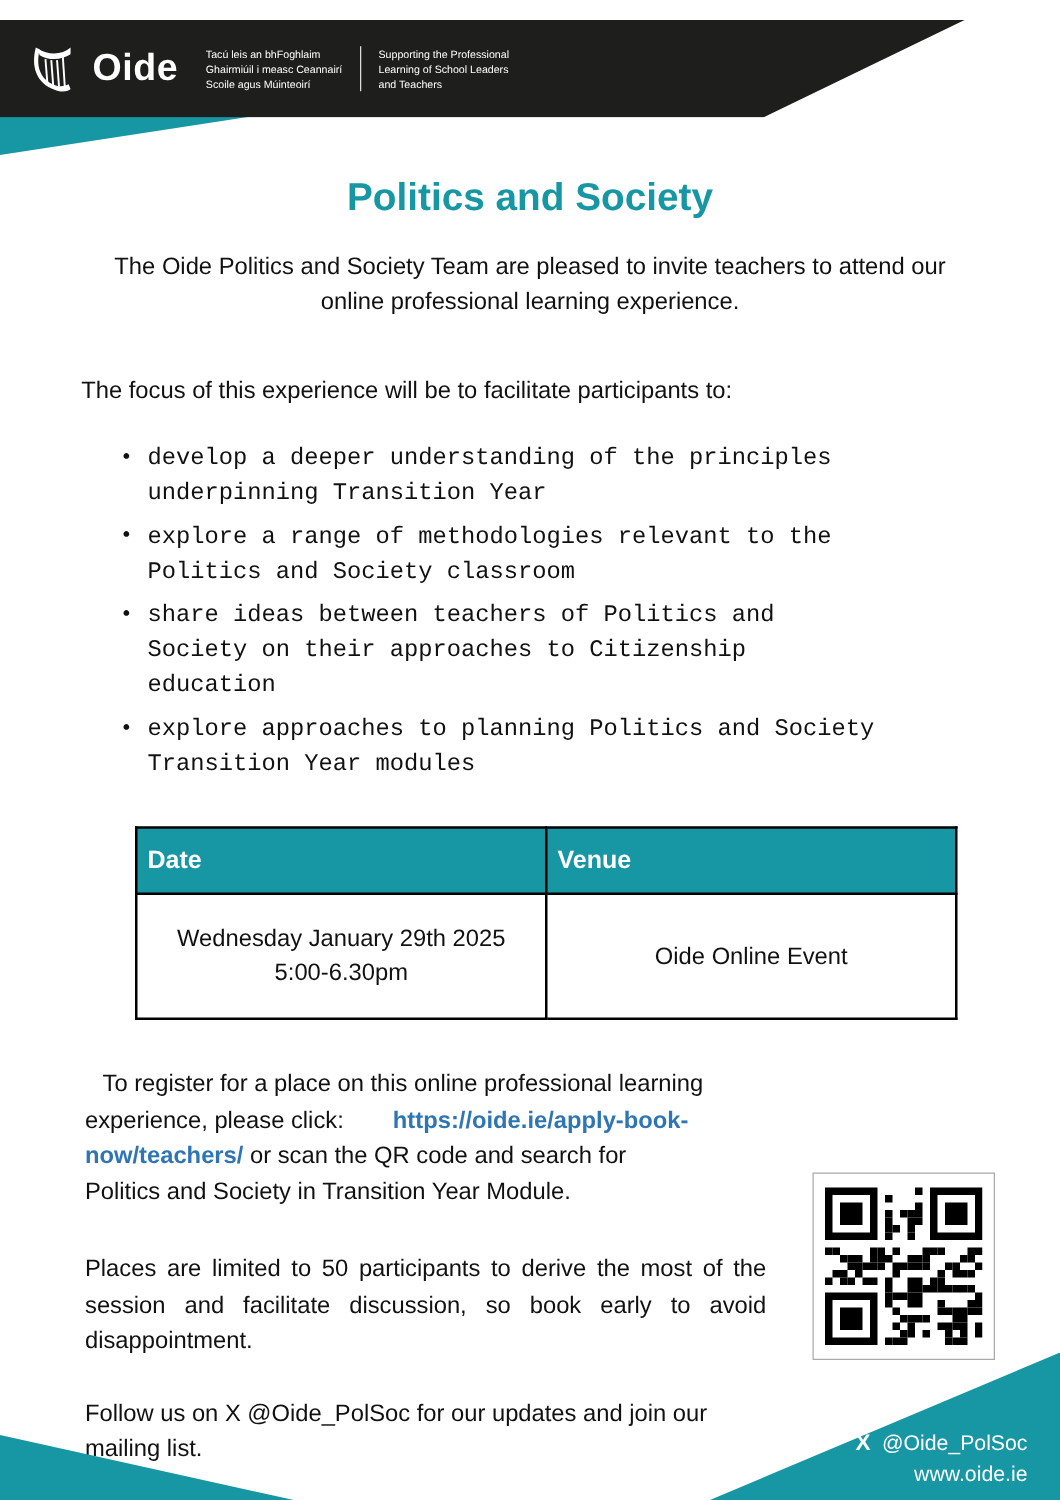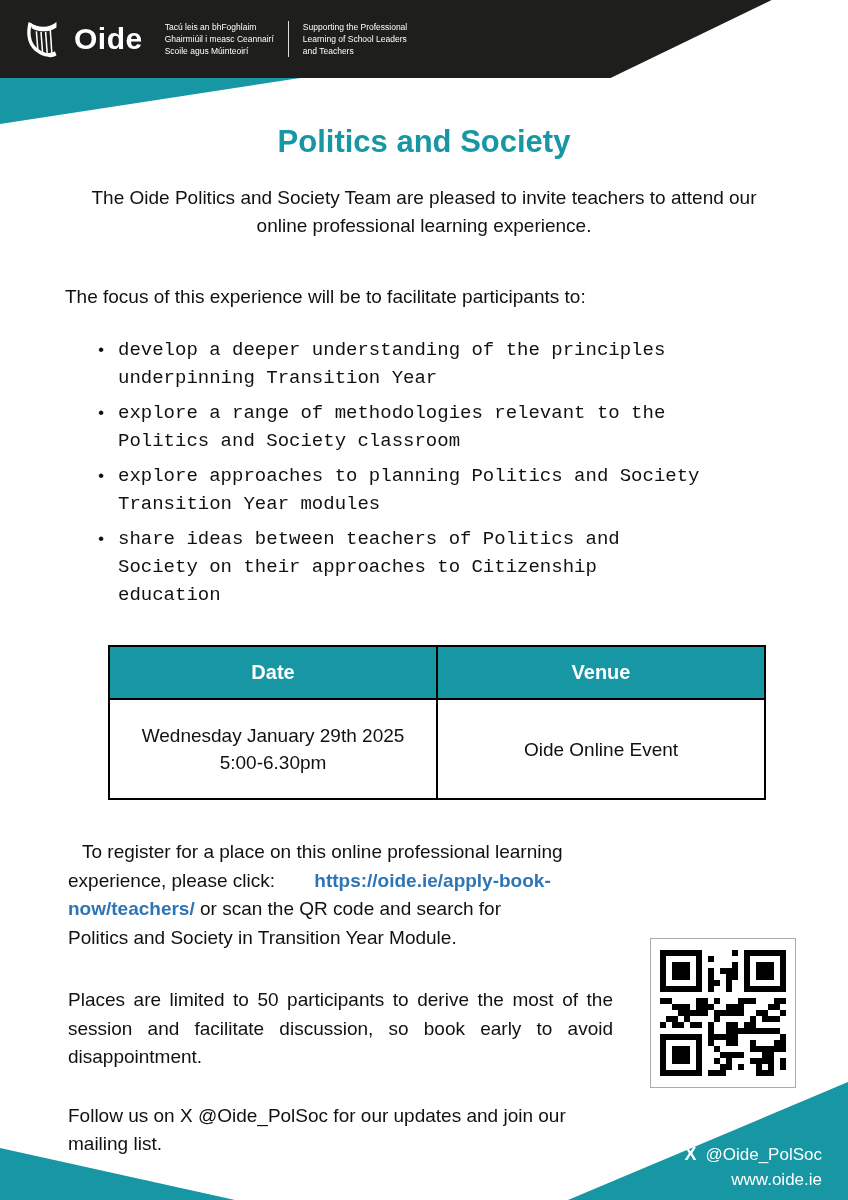--- a/index.html
+++ b/index.html
@@ -19,20 +19,21 @@
     position: relative;
     z-index: 2;
     width: 100%;
     height: 78px;
     background: #1E1E1C;
     clip-path: polygon(0 0, 91% 0, 72% 100%, 0 100%);
     display: flex;
     align-items: center;
     padding-left: 24px;
     box-sizing: border-box;
+    margin-top: 16px;
   }
   .teal-wedge {
     position: absolute;
     top: 78px;
     left: 0;
     width: 300px;
     height: 46px;
     background: #1796A3;
     clip-path: polygon(0 0, 100% 0, 0 100%);
     z-index: 1;
@@ -110,21 +111,21 @@
     border-collapse: collapse;
     table-layout: fixed;
   }
   .event-table th {
     background: #1796A3;
     color: #fff;
     font-size: 20px;
     font-weight: bold;
     padding: 14px 8px;
     border: 2px solid #000;
-    text-align: center;
+    text-align: left;
   }
   .event-table td {
     font-size: 19px;
     text-align: center;
     padding: 22px 8px;
     border: 2px solid #000;
     line-height: 27px;
   }
 
   
@@ -236,22 +237,22 @@
     <div>Politics and Society</div>
   </div>
 
   <p class="intro">The Oide Politics and Society Team are pleased to invite teachers to attend our online professional learning experience.</p>
 
   <p class="focus">The focus of this experience will be to facilitate participants to:</p>
 
   <ul class="bullets">
     <li>develop a deeper understanding of the principles underpinning Transition Year</li>
     <li>explore a range of methodologies relevant to the Politics and Society classroom</li>
+    <li>share ideas between teachers of Politics and Society on their approaches to Citizenship education</li>
     <li>explore approaches to planning Politics and Society Transition Year modules</li>
-    <li>share ideas between teachers of Politics and Society on their approaches to Citizenship education</li>
   </ul>
 
   <table class="event-table">
     <thead>
       <tr>
         <th>Date</th>
         <th>Venue</th>
       </tr>
     </thead>
     <tbody>

